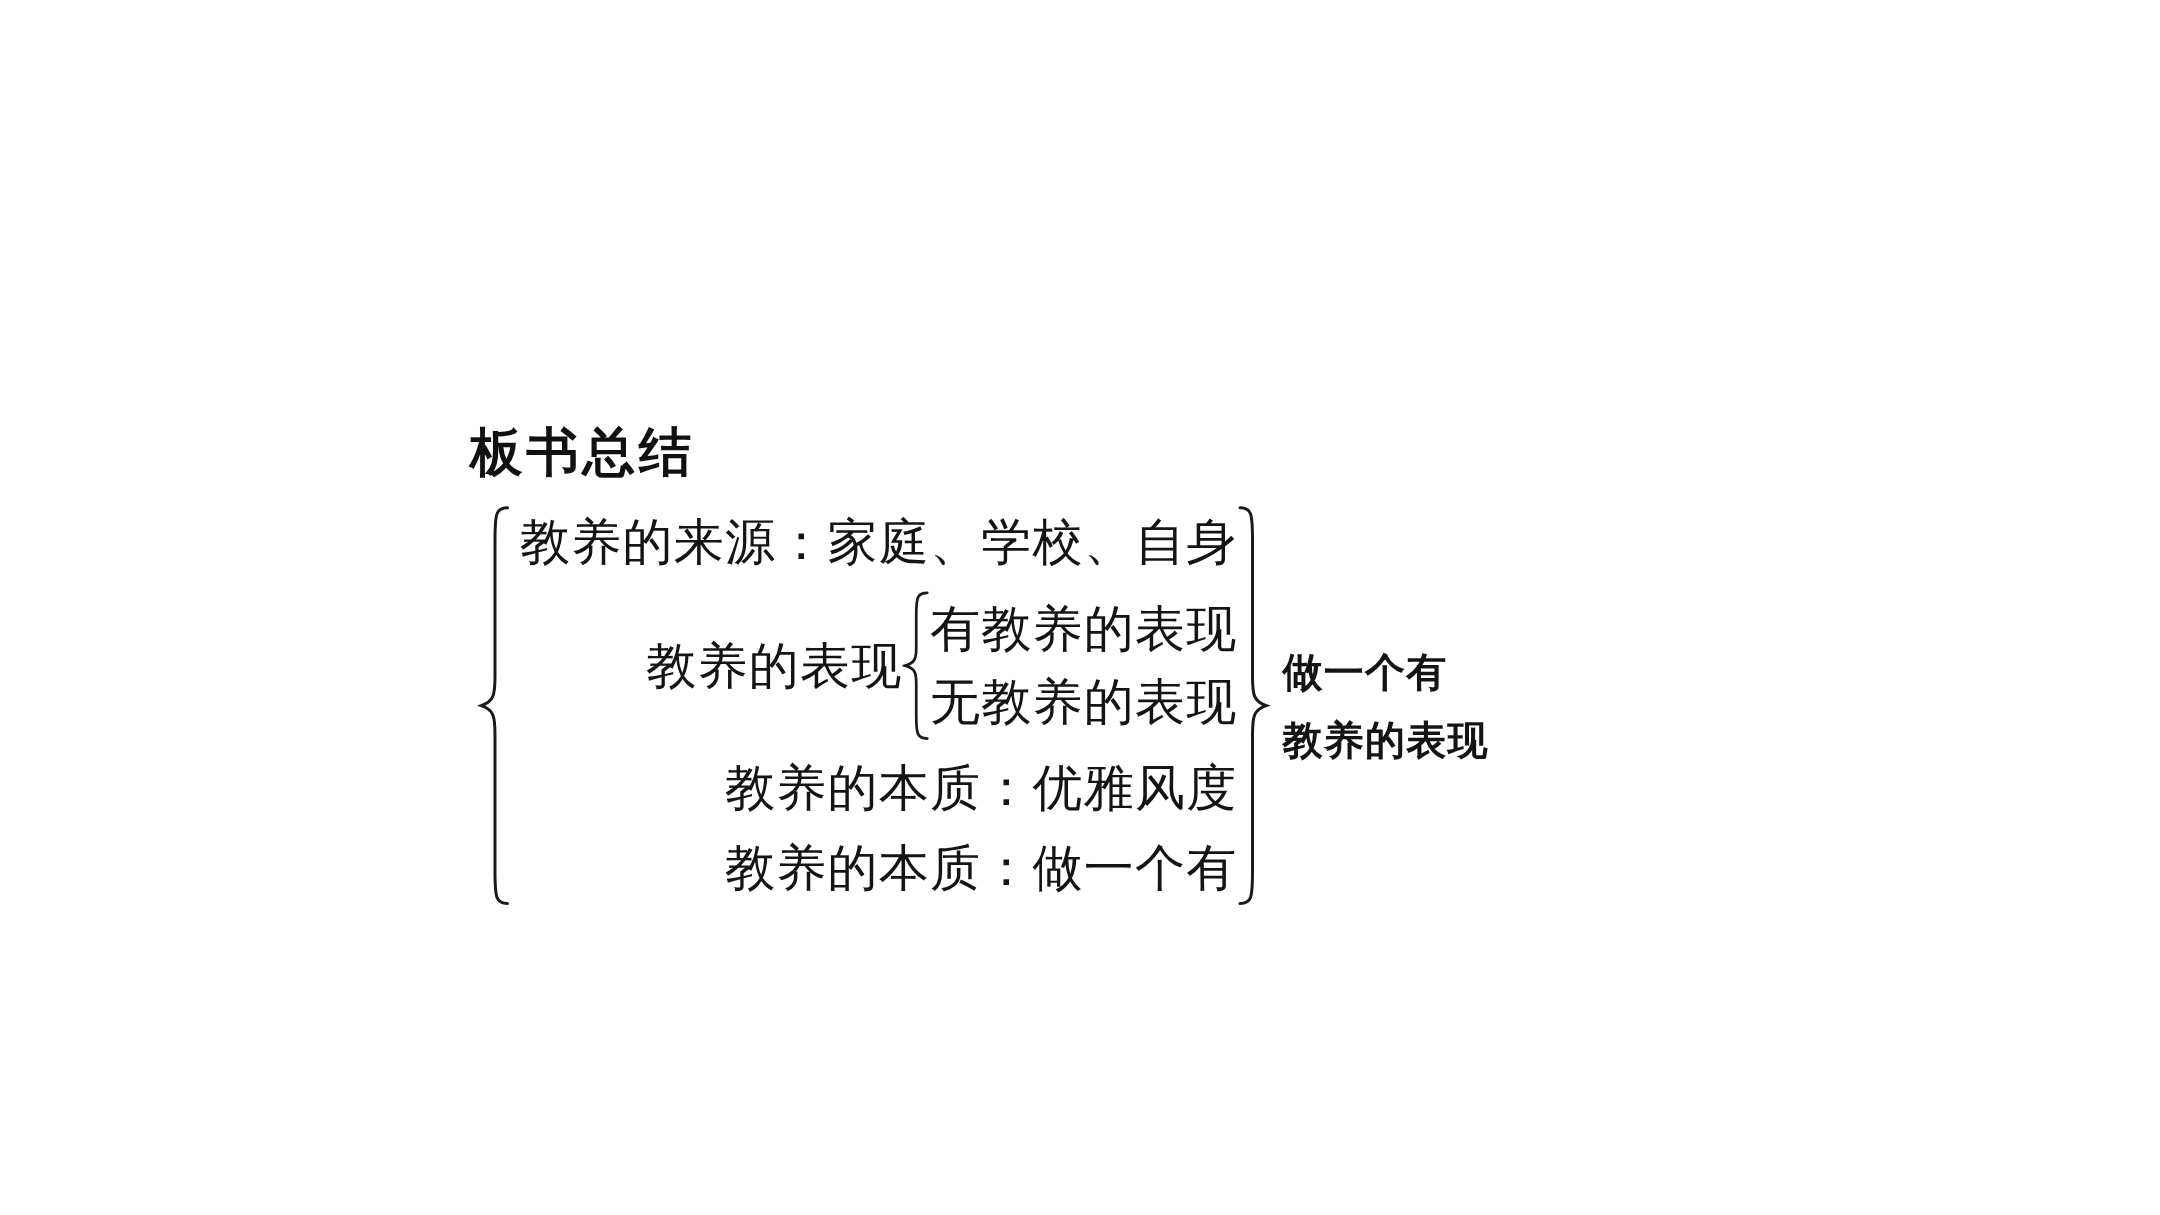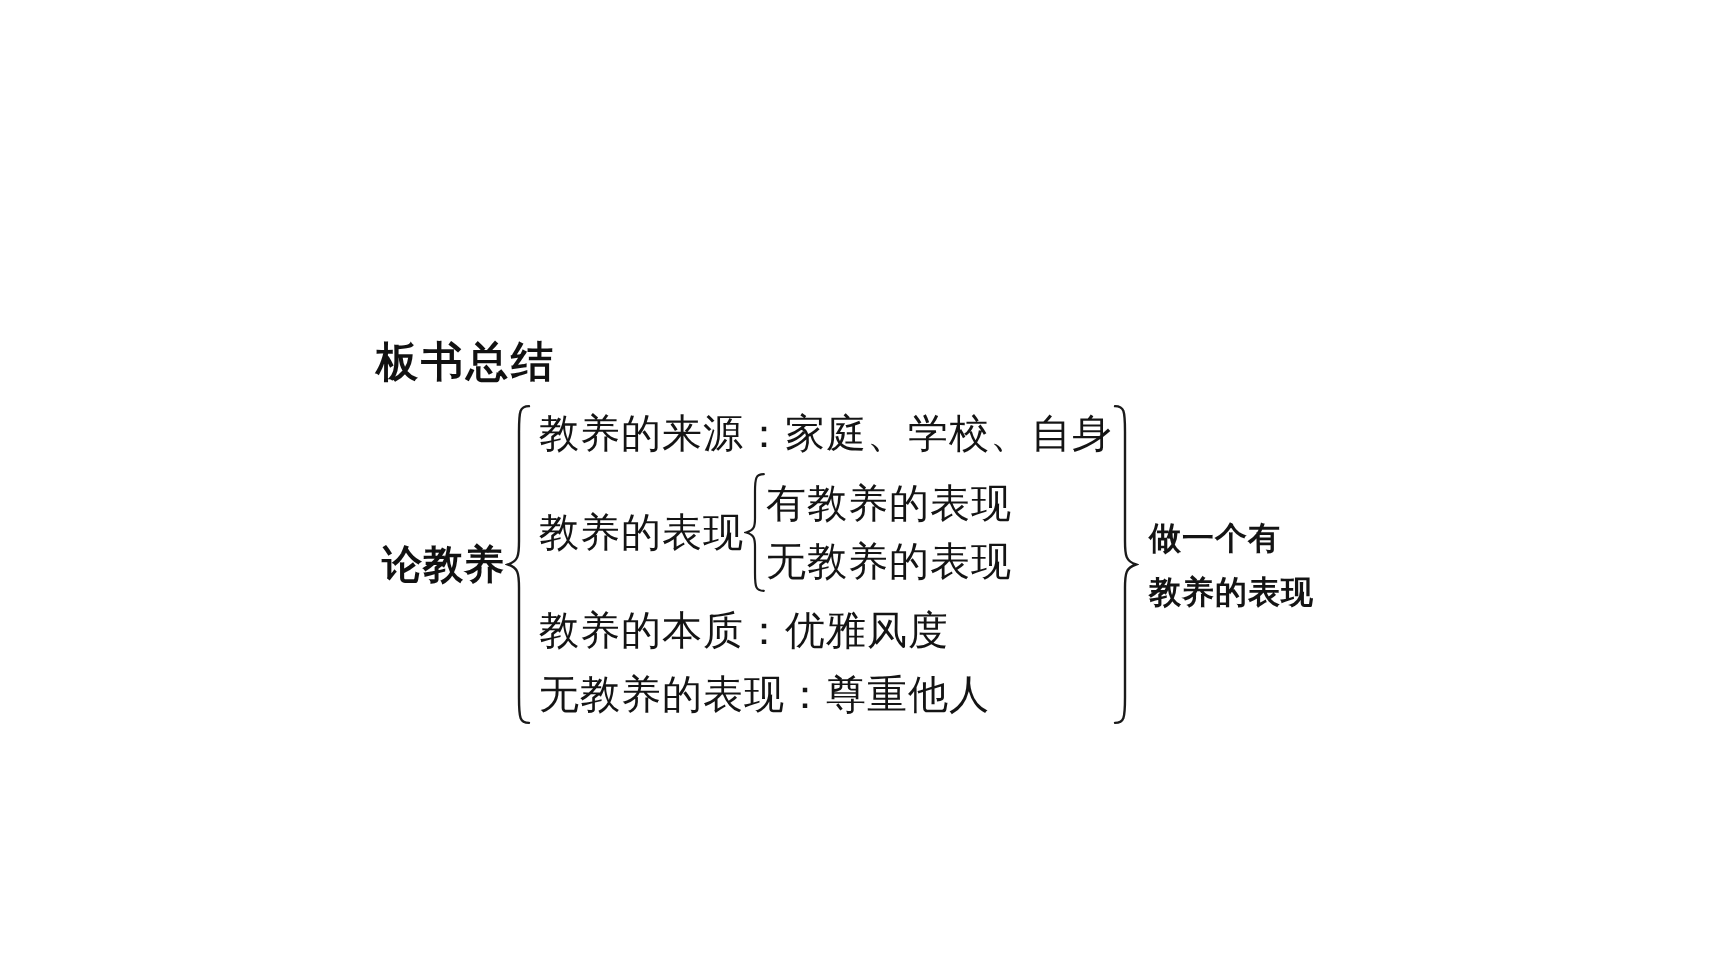--- a/index.html
+++ b/index.html
@@ -50,20 +50,21 @@
     display: block;
   }
   svg.brace-main { width: 26px; }
   svg.brace-nested { width: 22px; align-self: stretch; }
   .branches {
     display: flex;
     flex-direction: column;
     justify-content: center;
     gap: 12px;
     padding: 4px 0;
+    align-items: flex-end;
   }
   .branch-row {
     font-size: 40px;
     line-height: 52px;
     letter-spacing: 1px;
     white-space: nowrap;
     padding-left: 8px;
   }
   .branch-row-nested {
     display: flex;
@@ -103,21 +104,20 @@
 </style>
 </head>
 <body>
 
 <div class="page">
 
   <div class="heading">板书总结</div>
 
   <div class="diagram">
 
-    <div class="root-topic">论教养</div>
 
     <svg class="brace brace-main" viewBox="0 0 26 300" preserveAspectRatio="none" aria-hidden="true">
       <path d="M24,2 C15,2 14,6 14,26 L14,128 C14,142 13,147 3,150 C13,153 14,158 14,172 L14,274 C14,294 15,298 24,298" fill="none" stroke="#1a1a1a" stroke-width="2.4" stroke-linecap="round" vector-effect="non-scaling-stroke"></path>
     </svg>
 
     <div class="branches">
 
       <div class="branch-row">教养的来源：家庭、学校、自身</div>
 
       <div class="branch-row-nested">
@@ -126,21 +126,21 @@
           <path d="M18,2 C11,2 10,5 10,18 L10,42 C10,50 9,53 2,55 C9,57 10,60 10,68 L10,92 C10,105 11,108 18,108" fill="none" stroke="#1a1a1a" stroke-width="2.2" stroke-linecap="round" vector-effect="non-scaling-stroke"></path>
         </svg>
         <div class="nested-col">
           <div class="nested-item">有教养的表现</div>
           <div class="nested-item">无教养的表现</div>
         </div>
       </div>
 
       <div class="branch-row">教养的本质：优雅风度</div>
 
-      <div class="branch-row">无教养的表现：尊重他人</div>
+      <div class="branch-row">教养的本质：做一个有</div>
 
     </div>
 
     <svg class="brace brace-main" viewBox="0 0 26 300" preserveAspectRatio="none" aria-hidden="true">
       <path d="M2,2 C11,2 12,6 12,26 L12,128 C12,142 13,147 23,150 C13,153 12,158 12,172 L12,274 C12,294 11,298 2,298" fill="none" stroke="#1a1a1a" stroke-width="2.4" stroke-linecap="round" vector-effect="non-scaling-stroke"></path>
     </svg>
 
     <div class="conclusion">
       <div>做一个有</div>
       <div>教养的表现</div>

